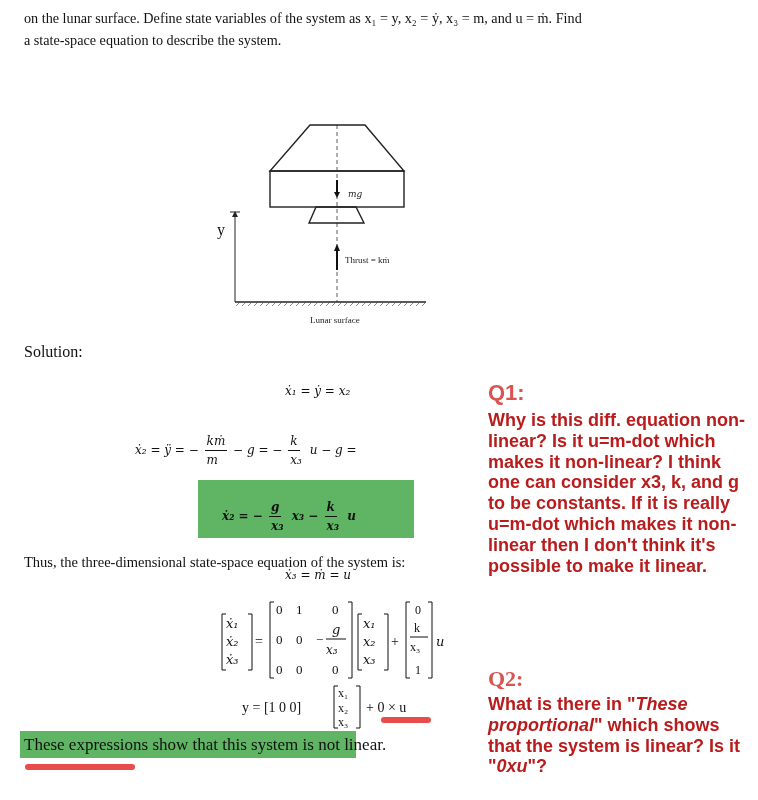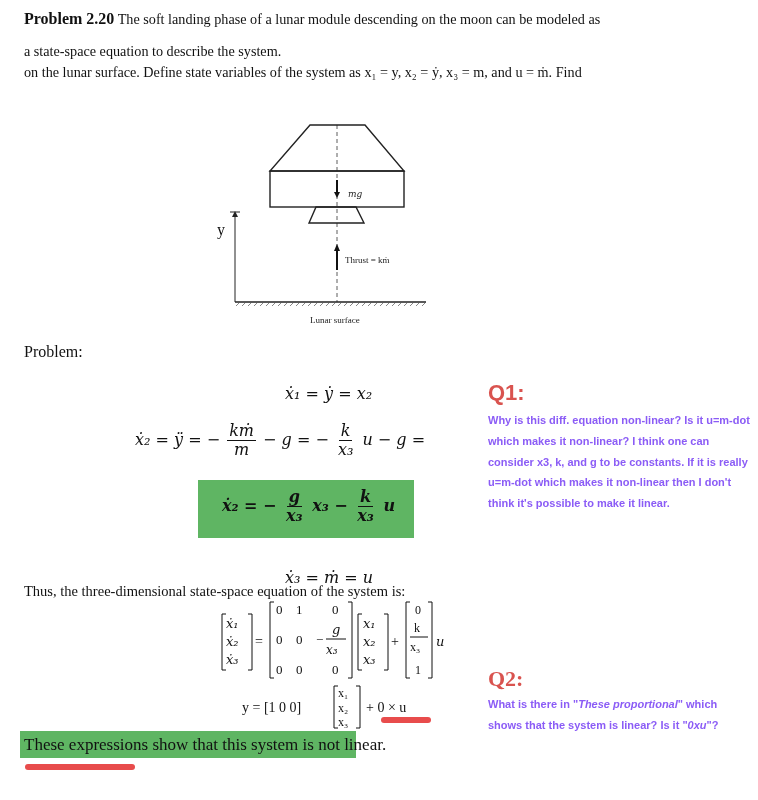--- a/index.html
+++ b/index.html
@@ -10,58 +10,54 @@
   .abs { position:absolute; }
 
   #problem-text { left:24px; top:8px; width:630px; font-size:14.2px; line-height:21.5px; }
   #problem-text .p-title { font-weight:bold; font-size:16px; }
   #problem-text .line1 { margin-bottom:10px; }
 
   #figure { left:200px; top:120px; width:260px; height:210px; }
 
   #solution-label { left:24px; top:343px; font-size:16px; }
 
-  .eq { font-size:16px; white-space:nowrap; }
-  .frac { display:inline-flex; flex-direction:column; align-items:center; vertical-align:middle; margin:2px 2px; }
+  .eq { font-size:12px; white-space:nowrap; }
+  .frac { display:inline-flex; flex-direction:column; align-items:flex-start; vertical-align:middle; margin:12px 2px; }
   .frac .num { border-bottom:1.2px solid #111; padding:0 2px; line-height:18px; }
   .frac .den { padding:0 2px; line-height:18px; }
 
   #eq1 { left:285px; top:384px; }
   #eq2 { left:135px; top:420px; }
   #green-box { left:198px; top:480px; width:216px; height:58px; background:#5fb563; }
   #eq2b { left:222px; top:486px;font-weight:bold; }
   #eq3 { left:285px; top:568px; }
 
-  #thus-text { left:24px; top:583px; font-size:14.5px; }
+  #thus-text { left:24px; top:554px; font-size:14.5px; }
 
   #ss-eq { left:216px; top:600px; width:240px; height:82px; font-size:14px; }
   #out-eq { left:240px; top:682px; font-size:14px; }
 
   #conclusion-box { left:20px; top:731px; width:336px; height:27px; background:#5fb563; }
   #conclusion-text { left:24px; top:735px; font-size:17px; }
   #underline-1 { left:25px; top:764px; width:110px; height:6px; background:#e84c4c; border-radius:3px; }
   #underline-2 { left:381px; top:717px; width:50px; height:6px; background:#e84c4c; border-radius:3px; }
 
   .q-head { color:#d9534f; font-weight:bold; font-size:22px; }
-  .q-body { font-weight:bold; font-size:11px; line-height:20.8px; color:#8b5cf6; }
+  .q-body { font-weight:bold; font-size:18px; line-height:20.8px; color:#b91c1c; }
   #q1-head { left:488px; top:380px; }
   #q1-body { left:488px; top:410px; width:265px; }
   #q2-head { left:488px; top:666px;font-family:Liberation Serif, serif; }
   #q2-body { left:488px; top:694px; width:265px; }
 </style>
 </head>
 <body>
 
 <div id="problem-text" class="abs serif">
-  <div class="line1">
-    <span class="p-title">Problem 2.20</span>
-    <span>The soft landing phase of a lunar module descending on the moon can be modeled as</span>
-  </div>
+  <div>on the lunar surface. Define state variables of the system as x₁ = y, x₂ = ẏ, x₃ = m, and u = ṁ. Find</div>
   <div>a state-space equation to describe the system.</div>
-  <div>on the lunar surface. Define state variables of the system as x₁ = y, x₂ = ẏ, x₃ = m, and u = ṁ. Find</div>
 </div>
 
 <svg id="figure" class="abs" viewBox="0 0 260 210">
   <line x1="137" y1="5" x2="137" y2="182" stroke="#333" stroke-width="0.8" stroke-dasharray="4,3"></line>
   <polygon points="110,5 165,5 204,51 70,51" fill="none" stroke="#222" stroke-width="1.4"></polygon>
   <rect x="70" y="51" width="134" height="36" fill="none" stroke="#222" stroke-width="1.4"></rect>
   <polygon points="116,87 156,87 164,103 109,103" fill="none" stroke="#222" stroke-width="1.4"></polygon>
   <line x1="137" y1="60" x2="137" y2="75" stroke="#111" stroke-width="2"></line>
   <polygon points="134,72 140,72 137,78" fill="#111"></polygon>
   <text x="148" y="77" class="math" font-size="9" fill="#222">mg</text>
@@ -103,21 +99,21 @@
       <line x1="192" y1="186" x2="196" y2="182"></line>
       <line x1="198" y1="186" x2="202" y2="182"></line>
       <line x1="204" y1="186" x2="208" y2="182"></line>
       <line x1="210" y1="186" x2="214" y2="182"></line>
       <line x1="216" y1="186" x2="220" y2="182"></line>
       <line x1="222" y1="186" x2="226" y2="182"></line>
   </g>
   <text x="110" y="203" class="serif" font-size="9" fill="#222">Lunar surface</text>
 </svg>
 
-<div id="solution-label" class="abs serif">Problem:</div>
+<div id="solution-label" class="abs serif">Solution:</div>
 
 <div id="eq1" class="abs eq math">ẋ₁ = ẏ = x₂</div>
 
 <div id="eq2" class="abs eq math">
   <span>ẋ₂ = ÿ = −</span>
   <span class="frac">
       <span class="num">kṁ</span>
       <span class="den">m</span>
     </span>
   <span>− g = −</span>

